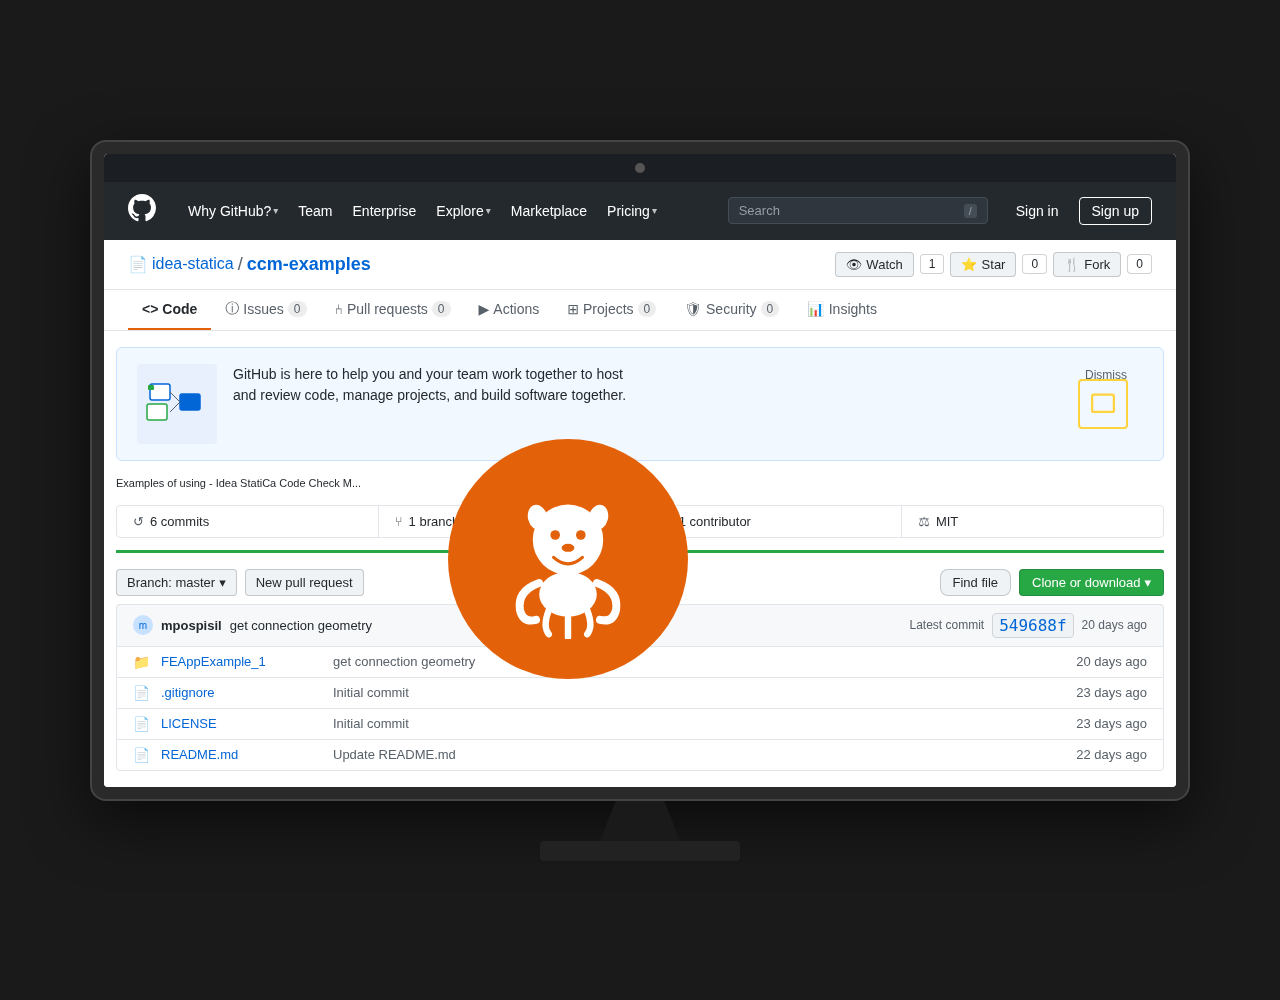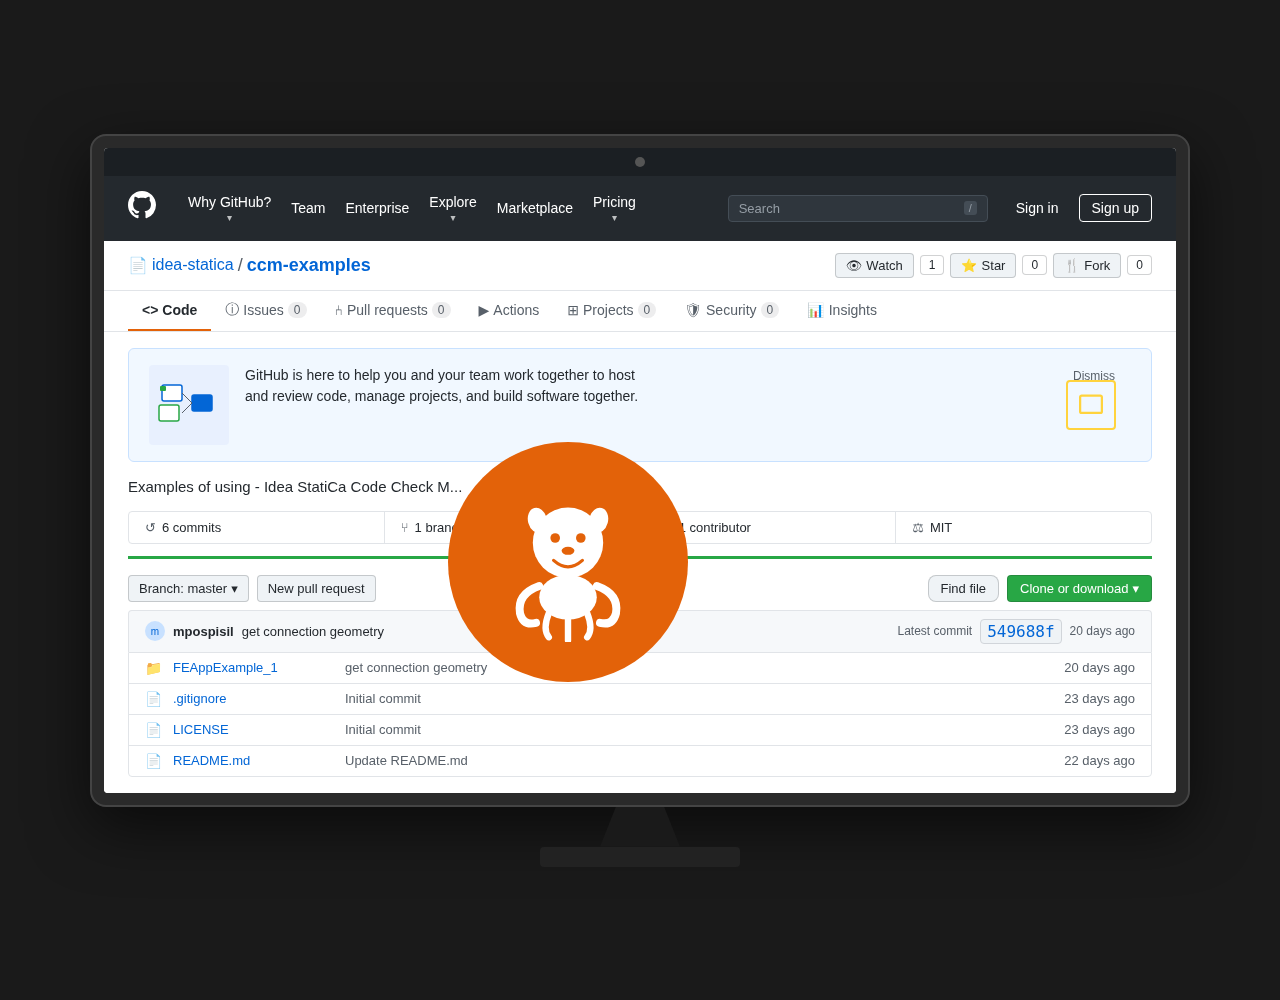--- a/index.html
+++ b/index.html
@@ -71,21 +71,20 @@
       color: #fff;
       font-size: 14px;
       padding: 6px 8px;
       border-radius: 4px;
       cursor: pointer;
       display: flex;
       align-items: center;
       gap: 2px;
       text-decoration: none;
       white-space: nowrap;
-      flex-direction: column;
     }
 
     .chevron {
       font-size: 10px;
       opacity: 0.7;
     }
 
     .gh-search {
       background: #2f363d;
       border: 1px solid #444d56;
@@ -230,21 +229,21 @@
     .tab-count {
       background: rgba(27,31,35,0.08);
       border-radius: 10px;
       padding: 1px 6px;
       font-size: 12px;
     }
 
     
     .repo-content {
       background: #fff;
-      padding: 16px 24px;
+      padding: 16px 12px;
       position: relative;
     }
 
     
     .gh-banner {
       background: #f1f8ff;
       border: 1px solid #c8e1ff;
       border-radius: 6px;
       padding: 16px 20px;
       margin-bottom: 16px;
@@ -268,21 +267,21 @@
 
     .gh-banner-text {
       flex: 1;
       font-size: 14px;
       color: #24292e;
       line-height: 1.5;
     }
 
     
     .repo-desc {
-      font-size: 15px;
+      font-size: 11px;
       color: #24292e;
       margin-bottom: 16px;
       font-weight: 400;
     }
 
     
     .stats-bar {
       display: flex;
       gap: 0;
       border: 1px solid #e1e4e8;

